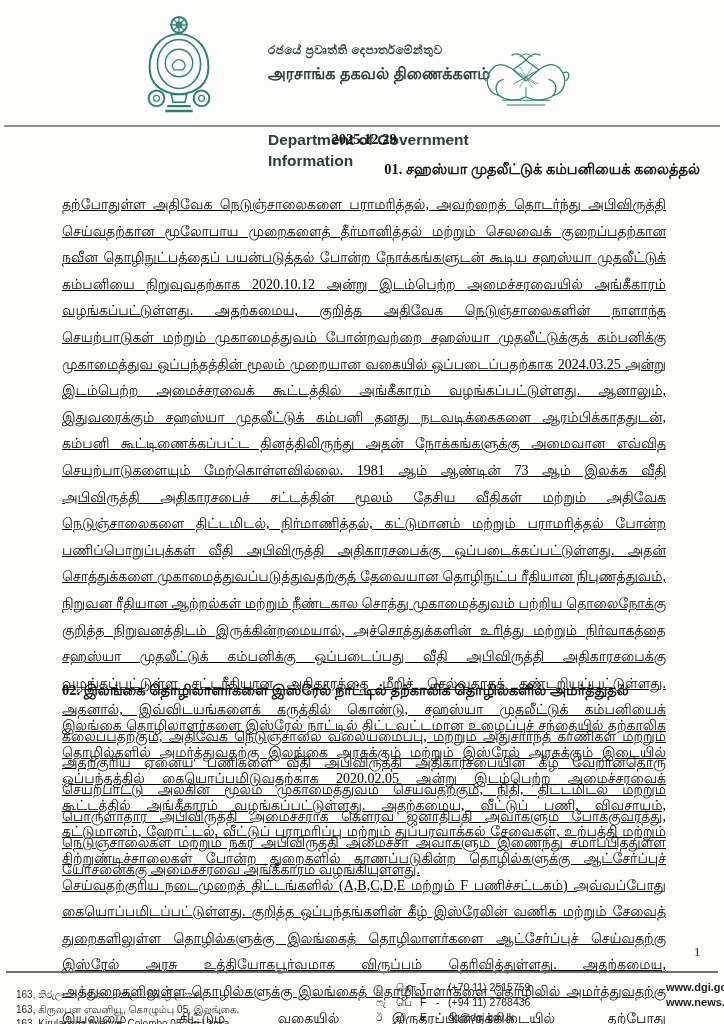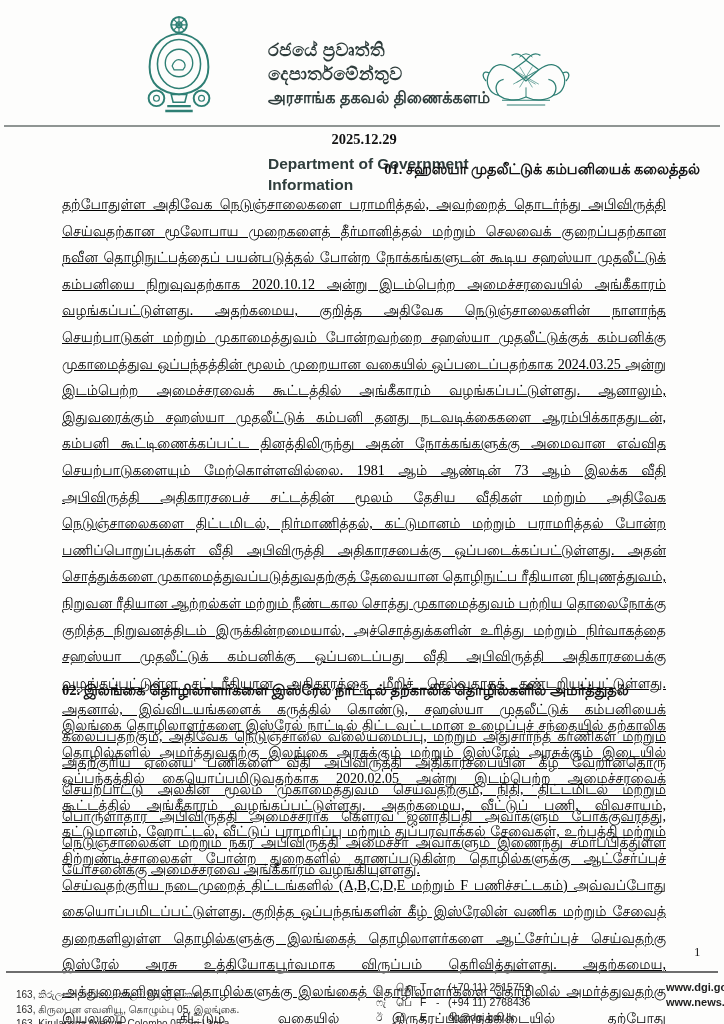--- a/index.html
+++ b/index.html
@@ -9,21 +9,21 @@
     font-family:"Liberation Serif","DejaVu Serif",serif;
     color:#1c1c1c;
     overflow:hidden;
   }
   .page{position:relative;width:724px;height:1024px;background:#fdfdfc;}
 
   
   .header{position:absolute;top:12px;left:0;width:724px;height:100px;}
   .emblem{position:absolute;left:130px;top:2px;width:98px;height:100px;}
   .header-titles{position:absolute;left:268px;top:26px;width:230px;text-align:left;color:#2f3d3c;}
-  .ht-si{font-size:18px;font-weight:bold;letter-spacing:.5px;line-height:24px;font-family:Liberation Serif, serif;}
+  .ht-si{font-size:12px;font-weight:bold;letter-spacing:.5px;line-height:24px;font-family:Liberation Sans, sans-serif;}
   .ht-ta{font-size:16px;font-weight:bold;line-height:23px;font-family:"Liberation Sans","DejaVu Sans",sans-serif;}
   .ht-en{font-size:15.5px;font-weight:bold;line-height:21px;font-family:"Liberation Sans","DejaVu Sans",sans-serif;margin-top:44px;}
   .ornament{position:absolute;left:478px;top:30px;width:96px;height:78px;}
   .header-rule{position:absolute;top:113px;left:4px;width:716px;height:0;border-top:2px solid #8f9593;}
 
   
   .main{position:absolute;left:62px;top:0;width:604px;}
   .doc-title{position:absolute;top:131px;left:0;width:604px;
     display:flex;justify-content:center;gap:10px;
     font-weight:bold;font-size:14.5px;color:#111;text-align:right;}

